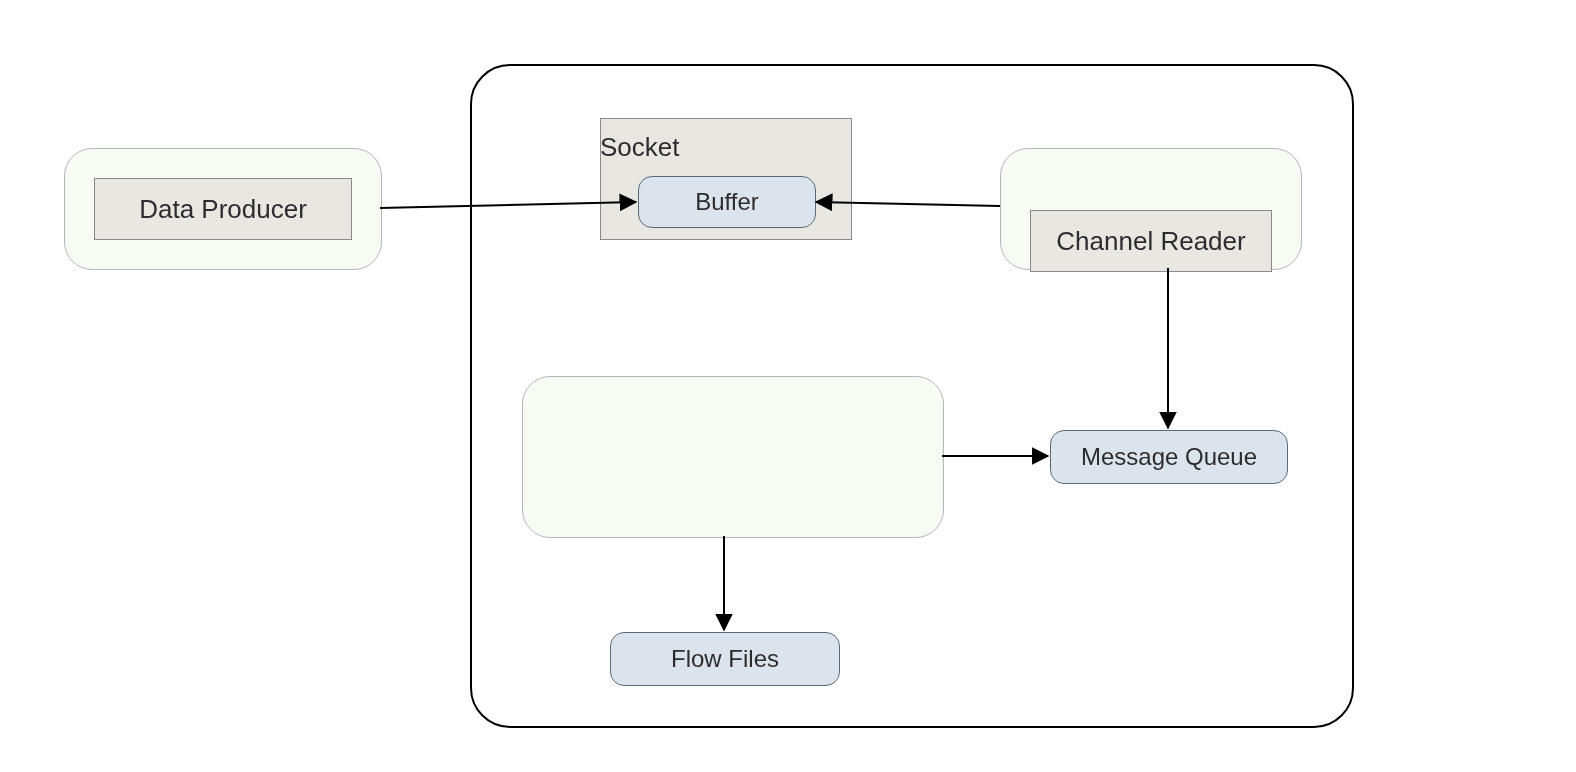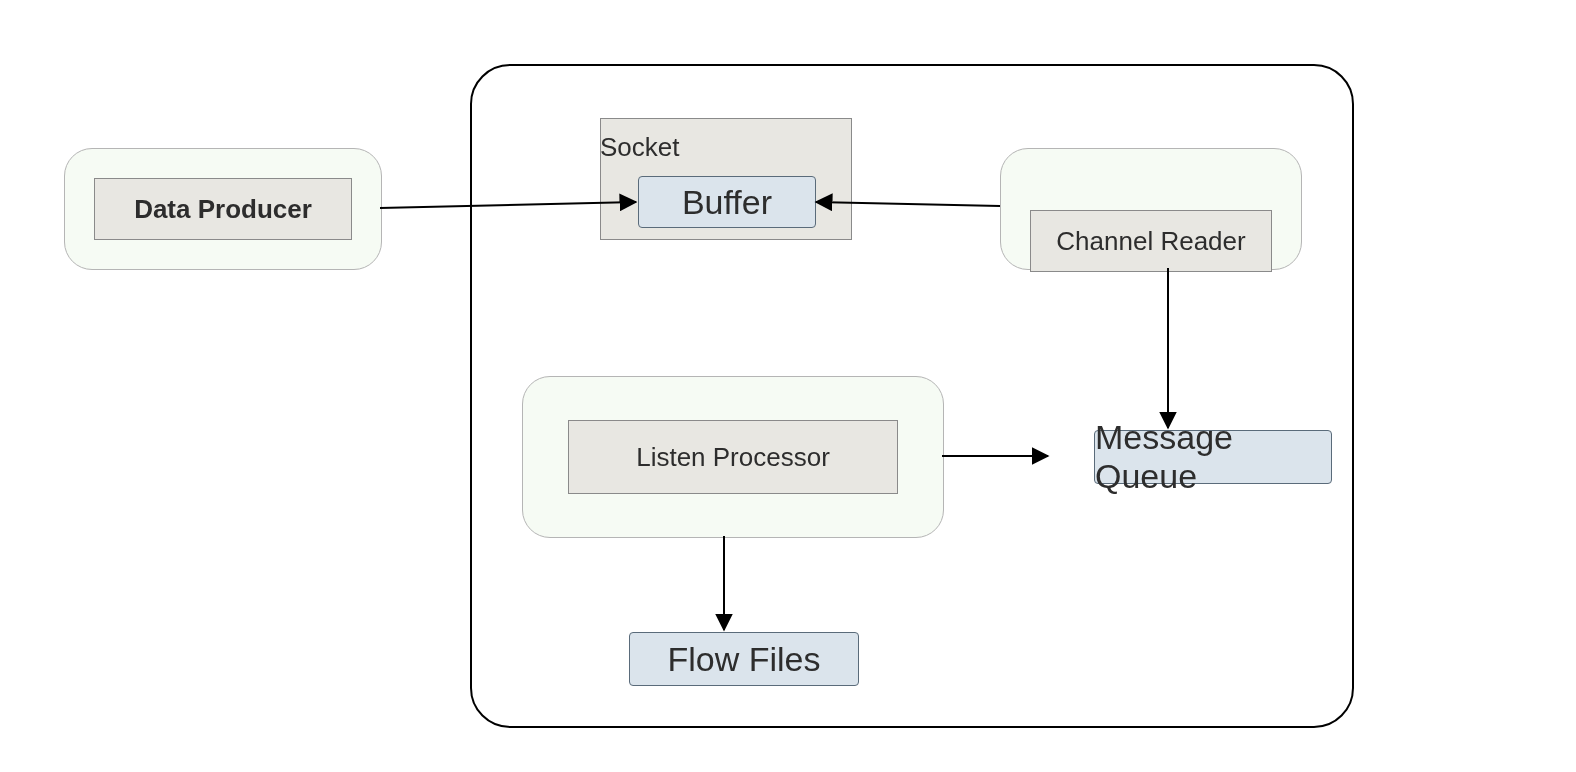--- a/index.html
+++ b/index.html
@@ -52,62 +52,59 @@
   }
   .socket-label {
     position: absolute;
     font-size: 26px;
     text-align: left;
   }
   .pill {
     position: absolute;
     border: 1px solid #5a6b7a;
     background: #dbe4ec;
-    border-radius: 4px;
+    border-radius: 14px;
     display: flex;
     align-items: center;
     justify-content: center;
-    font-size: 34px;
+    font-size: 24px;
   }
 </style>
 </head>
 <body>
 
 <div class="stage">
 
   <div class="panel" style="left:470px; top:64px; width:880px; height:660px;"></div>
 
   <div class="soft-panel" style="left:64px; top:148px; width:316px; height:120px;"></div>
-  <div class="node-box" style="left:94px; top:178px; width:256px; height:60px;font-weight:bold;">
+  <div class="node-box" style="left:94px; top:178px; width:256px; height:60px;">
     <span>Data Producer</span>
   </div>
 
   <div class="socket-outer" style="left:600px; top:118px; width:250px; height:120px;"></div>
   <div class="socket-label" style="left:600px; top:132px; width:250px;">
     <span>Socket</span>
   </div>
   <div class="pill" style="left:638px; top:176px; width:176px; height:50px;">
     <span>Buffer</span>
   </div>
 
   <div class="soft-panel" style="left:1000px; top:148px; width:300px; height:120px;"></div>
   <div class="node-box" style="left:1030px; top:178px; width:240px; height:60px;margin-top:32px;">
     <span>Channel  Reader</span>
   </div>
 
   <div class="soft-panel" style="left:522px; top:376px; width:420px; height:160px;"></div>
-  <div class="node-box" style="left:568px; top:420px; width:328px; height:72px;">
-    <span>Listen Processor</span>
-  </div>
 
-  <div class="pill" style="left:1050px; top:430px; width:236px; height:52px;margin-left:44px;">
+  <div class="pill" style="left:1050px; top:430px; width:236px; height:52px;">
     <span>Message Queue</span>
   </div>
 
-  <div class="pill" style="left:610px; top:632px; width:228px; height:52px;margin-left:19px;">
+  <div class="pill" style="left:610px; top:632px; width:228px; height:52px;">
     <span>Flow Files</span>
   </div>
 
   <svg class="arrows" viewBox="0 0 1576 772">
     <defs>
       <marker id="ah" viewBox="0 0 12 12" refX="11" refY="6" markerWidth="9" markerHeight="9" orient="auto-start-reverse">
         <path d="M0,0 L12,6 L0,12 Z" fill="#000"></path>
       </marker>
     </defs>
 

